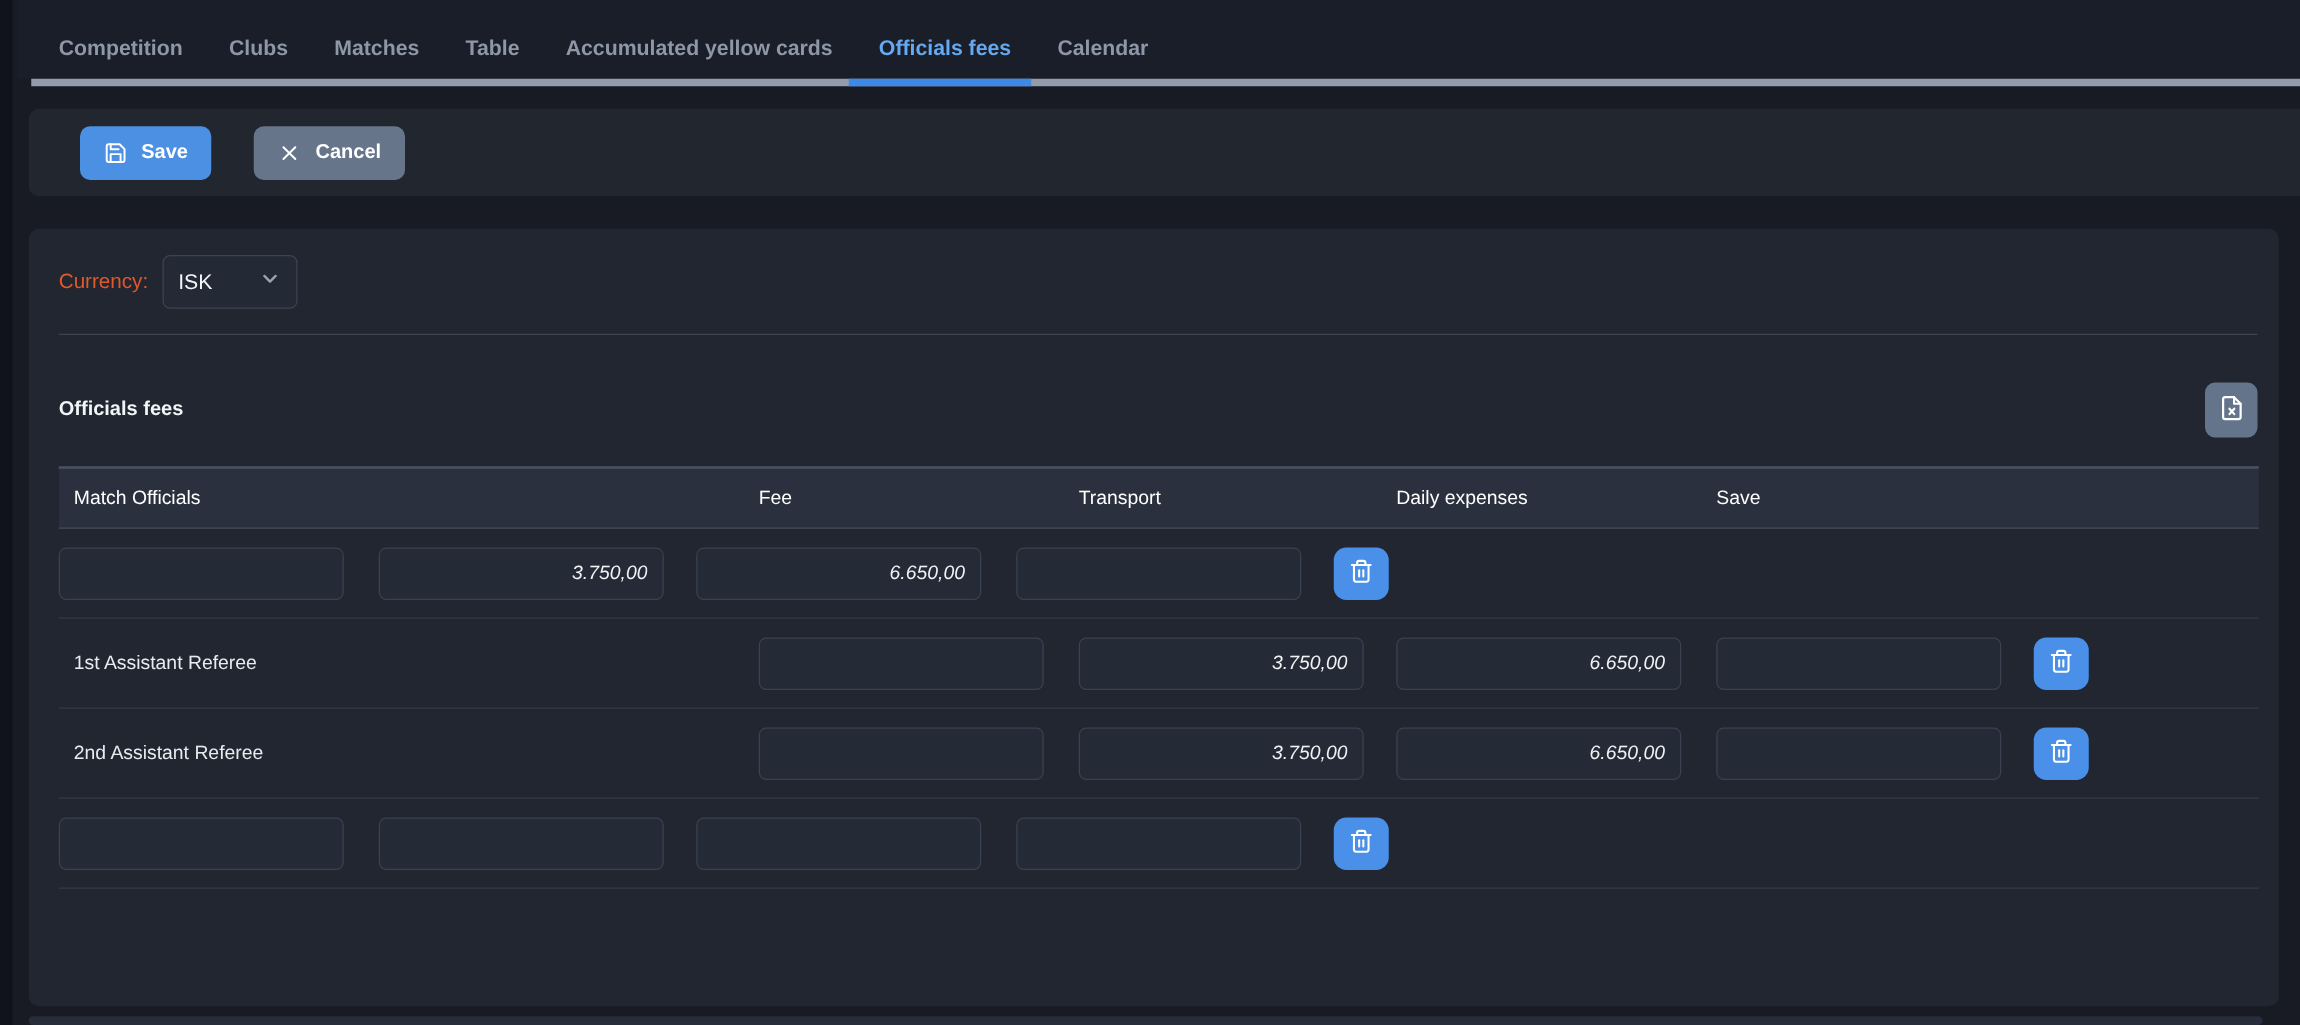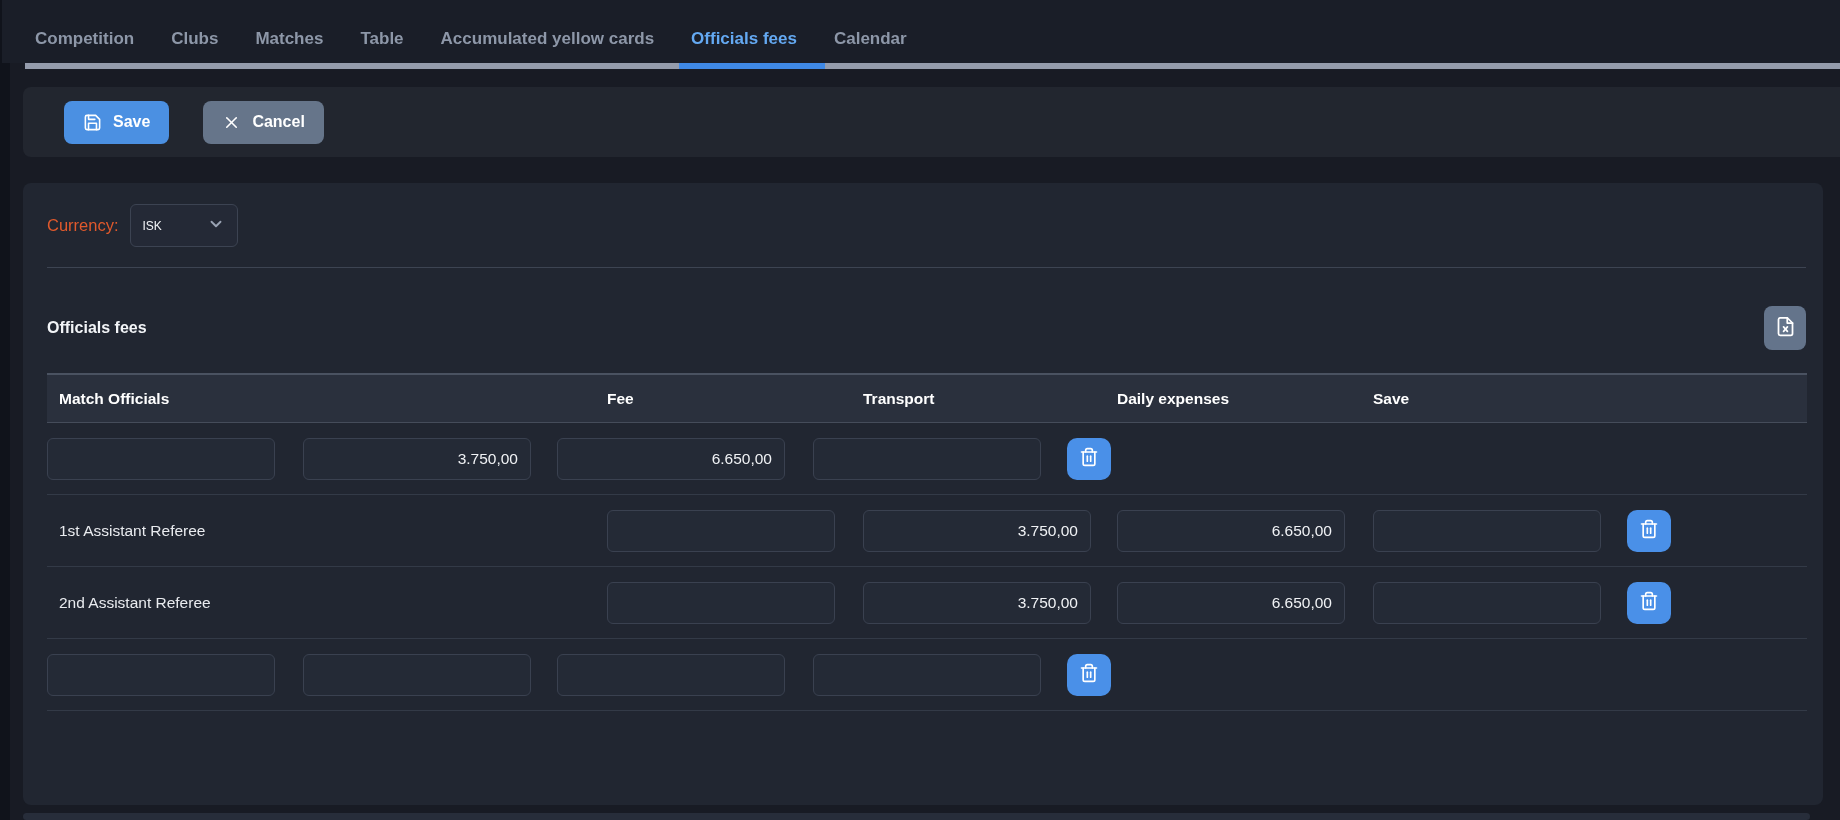--- a/index.html
+++ b/index.html
@@ -2,21 +2,21 @@
 <html><head>
 <meta charset="utf-8">
 <style>
   * { box-sizing: border-box; }
   html,body { margin:0; padding:0; background:#10131b; }
   body { font-family:"Liberation Sans", sans-serif; }
   .screen { position:relative; width:1840px; height:820px; background:#181b24; overflow:hidden; }
   .left-strip { position:absolute; left:0; top:0; width:10px; height:820px; background:#10131b; }
 
   
-  .navbar { position:absolute; left:2px; top:0; right:0; height:63px; background:#1a1e28;
+  .navbar { position:absolute; left:14px; top:0; right:0; height:63px; background:#1a1e28;
             display:flex; align-items:center; gap:37px; padding:14px 0 0 33px; }
   .nav-tab { color:#8d97a8; font-weight:700; font-size:17px; cursor:pointer; white-space:nowrap; }
   .nav-tab.active { color:#64a9f2; }
   .nav-track { position:absolute; left:25px; right:0; top:63px; height:6px; background:#949cac; }
   .nav-active-bar { position:absolute; top:63px; height:6px; background:#3f89e6; z-index:2; left:692px; width:144px; }
 
   
   .toolbar { position:absolute; left:23px; right:0; top:87px; height:70px; background:#22262f;
              border-radius:8px 0 0 8px; display:flex; align-items:center; gap:10px; padding-left:17px; }
   .btn { height:43px; border:none; border-radius:8px; color:#fff; font-family:"Liberation Sans", sans-serif;
@@ -26,46 +26,46 @@
   .btn-save { background:#4b90e2; }
   .btn-cancel { background:#66758a; }
 
   
   .panel { position:absolute; left:23px; top:183px; width:1800px; height:622px; background:#212631; border-radius:8px; }
 
   .currency-row { position:absolute; left:24px; top:21px; display:flex; align-items:center; gap:11px; }
   .currency-label { color:#e0592c; font-size:16.5px; }
   .dropdown { width:108px; height:43px; background:#242936; border:1px solid #3c4352; border-radius:6px;
               display:flex; align-items:center; justify-content:space-between; padding:0 12px; cursor:pointer; }
-  .dropdown-value { color:#f2f4f7; font-size:12px; }
+  .dropdown-value { color:#f2f4f7; font-size:17px; }
 
   .panel-divider { position:absolute; left:24px; right:17px; top:84px; height:1px; background:#3d4452; }
 
   .section-head { position:absolute; left:24px; right:17px; top:123px; height:44px;
                   display:flex; align-items:center; justify-content:space-between; }
   .section-title { color:#f2f4f7; font-size:16px; font-weight:700; }
   .icon-btn { width:42px; height:44px; border:none; border-radius:8px; background:#64748b;
               display:flex; align-items:center; justify-content:center; cursor:pointer; }
 
   
   .fees-table { position:absolute; left:24px; top:190px; width:1760px; }
   .thead { display:flex; align-items:center; height:50px; background:#2a303d;
            border-top:2px solid #4a5261; border-bottom:1px solid #454c5a; }
-  .th { color:#fff; font-weight:700; font-size:15.5px; }
+  .th { color:#fff; font-weight:400; font-size:15.5px; }
   .col-official { width:560px; padding-left:12px; }
   .col-fee { width:256px; }
   .col-transport { width:254px; }
   .col-daily { width:256px; }
   .col-other { width:254px; }
   .col-action { flex:1; }
   .trow { display:flex; align-items:center; height:72px; border-bottom:1px solid #333a47; }
   .row-label { color:#e9ebef; font-size:15.5px; }
   .cell-input { width:228px; height:42px; background:#242a36; border:1px solid #3a4150; border-radius:6px;
                 color:#f0f2f5; font-family:"Liberation Sans", sans-serif; font-size:15.5px;
-                text-align:right; padding:0 12px; outline:none; }
+                text-align:right; padding:0 12px; outline:none;font-style:italic; }
   .btn-trash { width:44px; height:42px; border:none; border-radius:10px; background:#4a90e8;
                display:flex; align-items:center; justify-content:center; cursor:pointer; }
 
   .bottom-scrollbar { position:absolute; left:23px; top:813px; width:1787px; height:7px;
                       background:#272d3a; border-radius:4px; }
 </style>
 </head>
 <body>
 
 <div class="screen">

